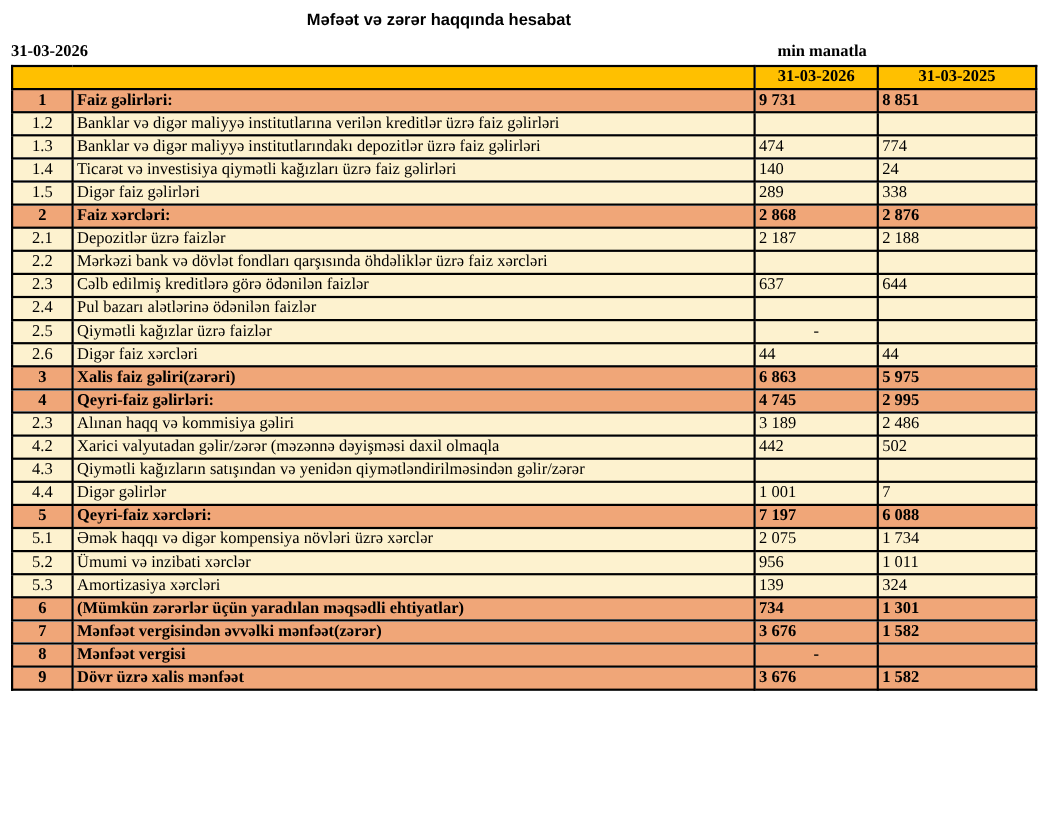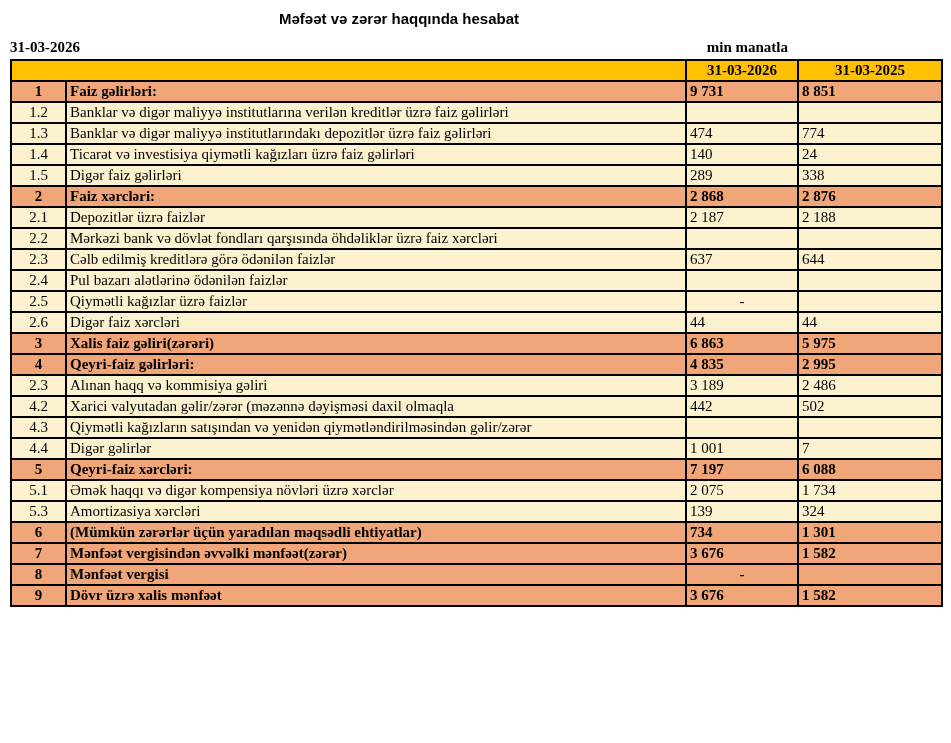--- a/index.html
+++ b/index.html
@@ -163,21 +163,21 @@
         </tr>
         <tr class="section">
           <td class="c-no">3</td>
           <td class="c-label">Xalis faiz gəliri(zərəri)</td>
           <td class="c-val">6 863</td>
           <td class="c-val">5 975</td>
         </tr>
         <tr class="section">
           <td class="c-no">4</td>
           <td class="c-label">Qeyri-faiz gəlirləri:</td>
-          <td class="c-val">4 835</td>
+          <td class="c-val">4 745</td>
           <td class="c-val">2 995</td>
         </tr>
         <tr class="">
           <td class="c-no">2.3</td>
           <td class="c-label">Alınan haqq və kommisiya gəliri</td>
           <td class="c-val">3 189</td>
           <td class="c-val">2 486</td>
         </tr>
         <tr class="">
           <td class="c-no">4.2</td>
@@ -203,20 +203,26 @@
           <td class="c-val">7 197</td>
           <td class="c-val">6 088</td>
         </tr>
         <tr class="">
           <td class="c-no">5.1</td>
           <td class="c-label">Əmək haqqı və digər kompensiya növləri üzrə xərclər</td>
           <td class="c-val">2 075</td>
           <td class="c-val">1 734</td>
         </tr>
         <tr class="">
+          <td class="c-no">5.2</td>
+          <td class="c-label">Ümumi və inzibati xərclər</td>
+          <td class="c-val">956</td>
+          <td class="c-val">1 011</td>
+        </tr>
+        <tr class="">
           <td class="c-no">5.3</td>
           <td class="c-label">Amortizasiya xərcləri</td>
           <td class="c-val">139</td>
           <td class="c-val">324</td>
         </tr>
         <tr class="section">
           <td class="c-no">6</td>
           <td class="c-label">(Mümkün zərərlər üçün yaradılan məqsədli ehtiyatlar)</td>
           <td class="c-val">734</td>
           <td class="c-val">1 301</td>

